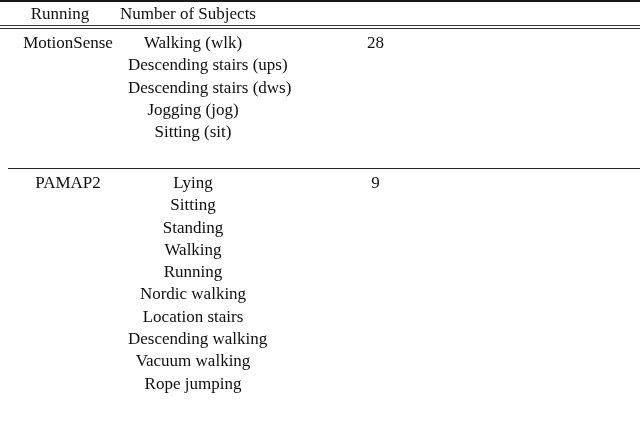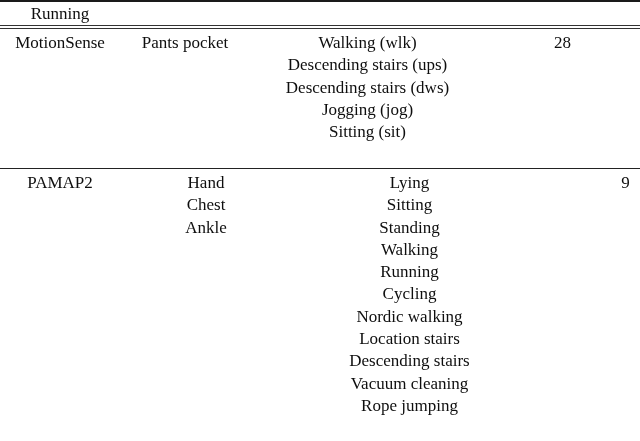--- a/index.html
+++ b/index.html
@@ -37,83 +37,75 @@
     text-align: center;
     white-space: nowrap;
   }
   .body-row {
     display: grid;
     grid-template-columns: 120px 130px 235px 155px;
     font-size: 17px;
     line-height: 22.3px;
     padding-top: 3px;
     box-sizing: border-box;
+    margin-left: 8px;
   }
   .body-row.first {
     border-bottom: 1px solid #222222;
     height: 140px;
   }
   .body-row.second {
     height: 272px;
-    gap: 21px;
   }
   .cell {
     text-align: center;
     align-self: start;
     white-space: nowrap;
   }
   .cell-line {
     text-align: center;
     white-space: nowrap;
   }
 </style>
 </head>
 <body>
 
 <div class="page">
 
   <div class="rule-top"></div>
 
   <div class="header-row">
     <div class="header-cell">Running</div>
+    <div class="header-cell">Number of Subjects</div>
   </div>
 
   <div class="double-rule-gap"></div>
 
   <div class="body-row first">
     <div class="cell">MotionSense</div>
-    <div class="cell">
-        <div class="cell-line">Pants pocket</div>
-      </div>
     <div class="cell">
         <div class="cell-line">Walking (wlk)</div>
         <div class="cell-line">Descending stairs (ups)</div>
         <div class="cell-line">Descending stairs (dws)</div>
         <div class="cell-line">Jogging (jog)</div>
         <div class="cell-line">Sitting (sit)</div>
       </div>
     <div class="cell">28</div>
   </div>
 
   <div class="body-row second">
     <div class="cell">PAMAP2</div>
     <div class="cell">
-        <div class="cell-line">Hand</div>
-        <div class="cell-line">Chest</div>
-        <div class="cell-line">Ankle</div>
-      </div>
-    <div class="cell">
         <div class="cell-line">Lying</div>
         <div class="cell-line">Sitting</div>
         <div class="cell-line">Standing</div>
         <div class="cell-line">Walking</div>
         <div class="cell-line">Running</div>
-        <div class="cell-line">Cycling</div>
         <div class="cell-line">Nordic walking</div>
         <div class="cell-line">Location stairs</div>
-        <div class="cell-line">Descending stairs</div>
-        <div class="cell-line">Vacuum cleaning</div>
+        <div class="cell-line">Descending walking</div>
+        <div class="cell-line">Vacuum walking</div>
         <div class="cell-line">Rope jumping</div>
       </div>
     <div class="cell">9</div>
   </div>
 
 </div>
 
 </body></html>

